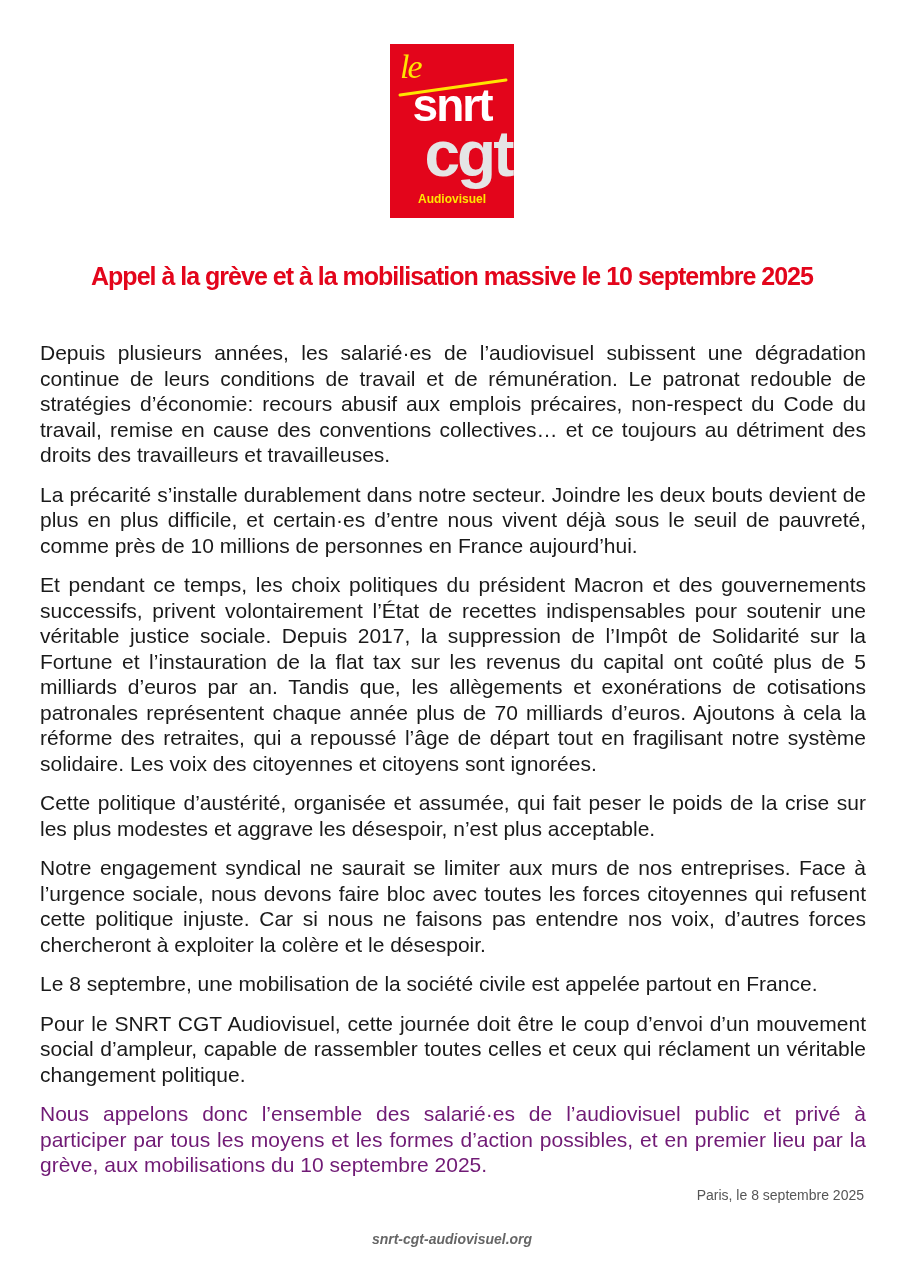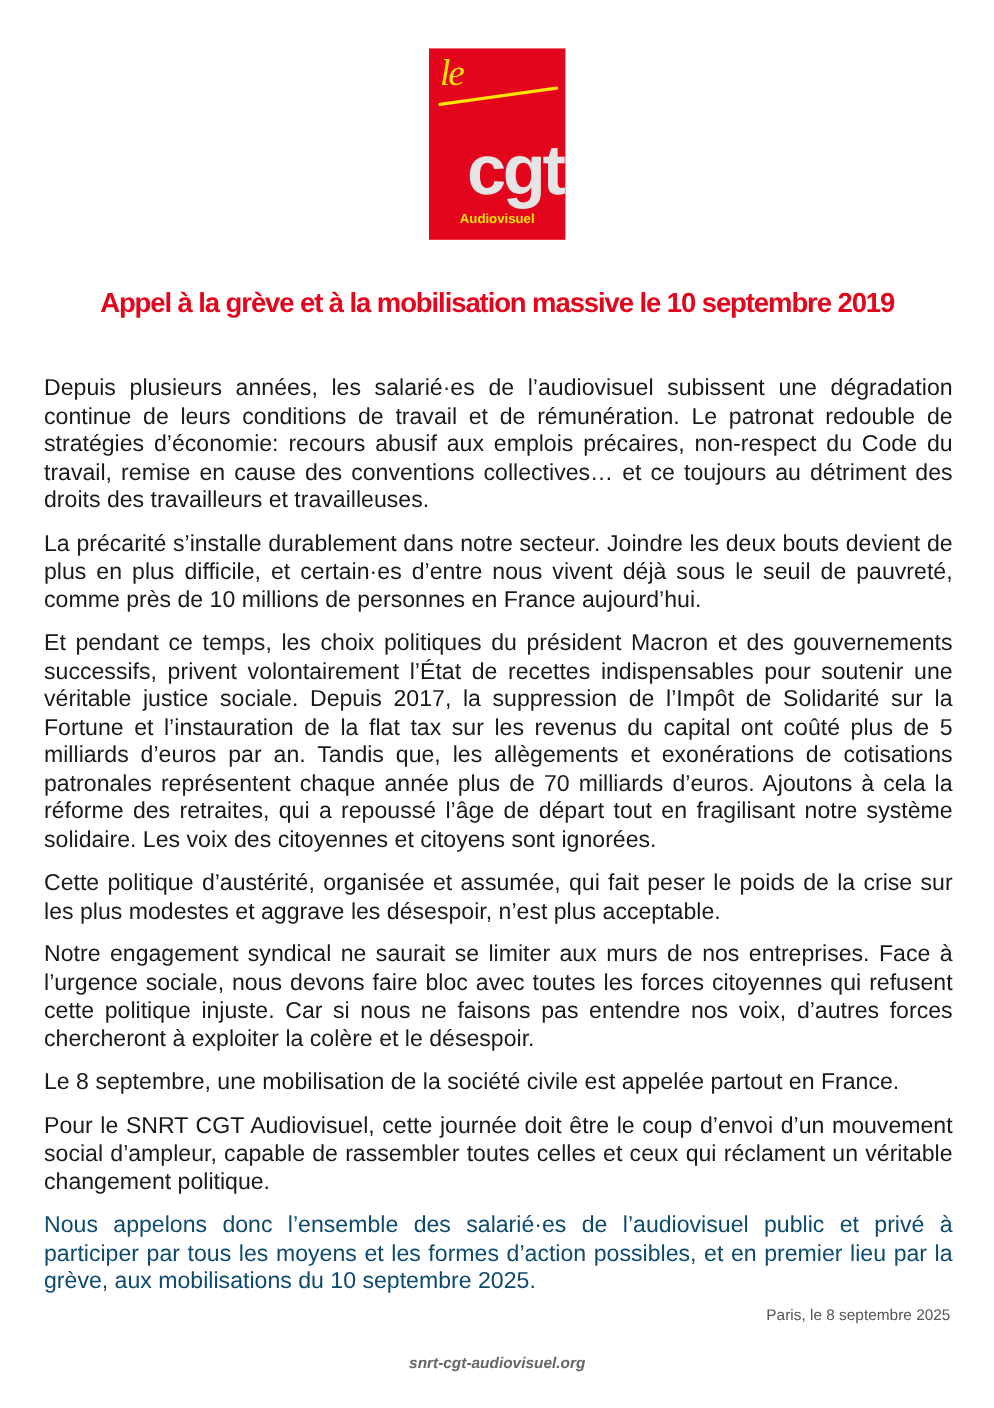--- a/index.html
+++ b/index.html
@@ -16,36 +16,37 @@
               color:#fff; letter-spacing:-2px; line-height:46px; }
   .logo .cgt { position:absolute; left:16px; width:124px; top:78px; text-align:center;
               font-weight:bold; font-size:64px; color:#e5e5e5; letter-spacing:-3px; line-height:64px; }
   .logo .audio { position:absolute; left:0; width:124px; top:148px; text-align:center;
               font-weight:bold; font-size:12px; color:#ffe500; }
   .title { position:absolute; left:0; width:904px; top:262px; text-align:center;
            color:#e3051b; font-weight:bold; font-size:25px; letter-spacing:-1px; }
   .body { position:absolute; left:40px; top:340px; width:826px; }
   .body p { margin:0 0 14px 0; font-size:21px; line-height:25.5px; text-align:justify;
             font-family:"Liberation Sans", sans-serif; }
-  .body p.red { color:#0c4a6e; }
+  .body p.red { color:#701a75; }
   .date { position:absolute; right:40px; top:1187px; font-size:14px; color:#555; }
   .site { position:absolute; left:0; width:904px; top:1231px; text-align:center;
           font-size:14px; font-weight:bold; color:#666;font-style:italic; }
 </style>
 </head>
 <body>
 
 <div class="logo">
   <span class="le">le</span>
   <div class="underline"></div>
+  <div class="snrt">snrt</div>
   <div class="cgt">cgt</div>
   <div class="audio">Audiovisuel</div>
 </div>
 
-<div class="title">Appel à la grève et à la mobilisation massive le 10 septembre 2019</div>
+<div class="title">Appel à la grève et à la mobilisation massive le 10 septembre 2025</div>
 
 <div class="body">
   <p>Depuis plusieurs années, les salarié·es de l’audiovisuel subissent une dégradation continue de leurs conditions de travail et de rémunération. Le patronat redouble de stratégies d’économie: recours abusif aux emplois précaires, non-respect du Code du travail, remise en cause des conventions collectives… et ce toujours au détriment des droits des travailleurs et travailleuses.</p>
   <p>La précarité s’installe durablement dans notre secteur. Joindre les deux bouts devient de plus en plus difficile, et certain·es d’entre nous vivent déjà sous le seuil de pauvreté, comme près de 10 millions de personnes en France aujourd’hui.</p>
   <p>Et pendant ce temps, les choix politiques du président Macron et des gouvernements successifs, privent volontairement l’État de recettes indispensables pour soutenir une véritable justice sociale. Depuis 2017, la suppression de l’Impôt de Solidarité sur la Fortune et l’instauration de la flat tax sur les revenus du capital ont coûté plus de 5 milliards d’euros par an. Tandis que, les allègements et exonérations de cotisations patronales représentent chaque année plus de 70 milliards d’euros. Ajoutons à cela la réforme des retraites, qui a repoussé l’âge de départ tout en fragilisant notre système solidaire. Les voix des citoyennes et citoyens sont ignorées.</p>
   <p>Cette politique d’austérité, organisée et assumée, qui fait peser le poids de la crise sur les plus modestes et aggrave les désespoir, n’est plus acceptable.</p>
   <p>Notre engagement syndical ne saurait se limiter aux murs de nos entreprises. Face à l’urgence sociale, nous devons faire bloc avec toutes les forces citoyennes qui refusent cette politique injuste. Car si nous ne faisons pas entendre nos voix, d’autres forces chercheront à exploiter la colère et le désespoir.</p>
   <p>Le 8 septembre, une mobilisation de la société civile est appelée partout en France.</p>
   <p>Pour le SNRT CGT Audiovisuel, cette journée doit être  le coup d’envoi  d’un mouvement social d’ampleur, capable de rassembler toutes celles et ceux qui réclament un véritable changement politique.</p>
   <p class="red">Nous appelons donc l’ensemble des salarié·es de l’audiovisuel public et privé à participer par tous les moyens et les formes d’action possibles, et en premier lieu par la grève, aux mobilisations du 10 septembre 2025.</p>

